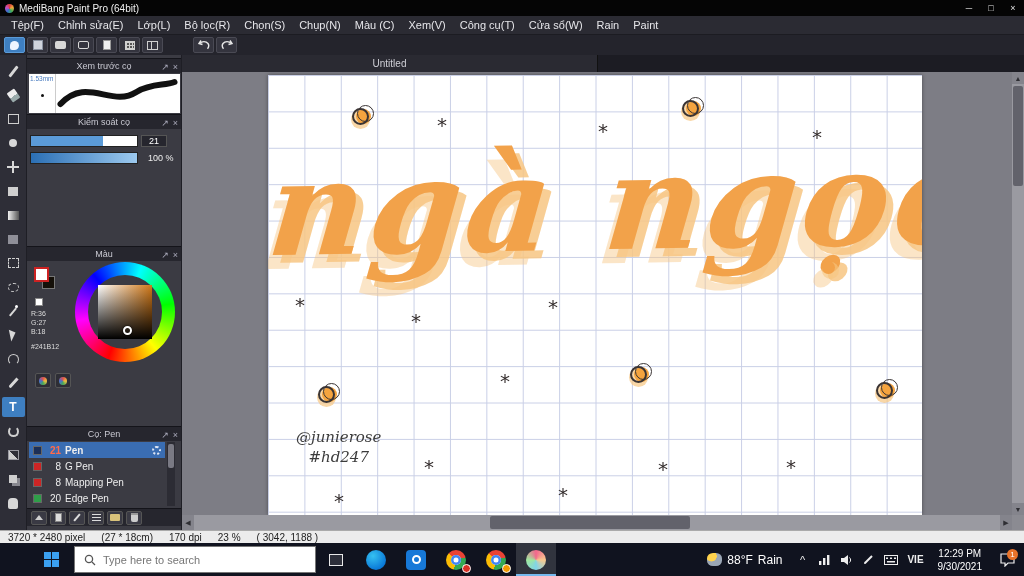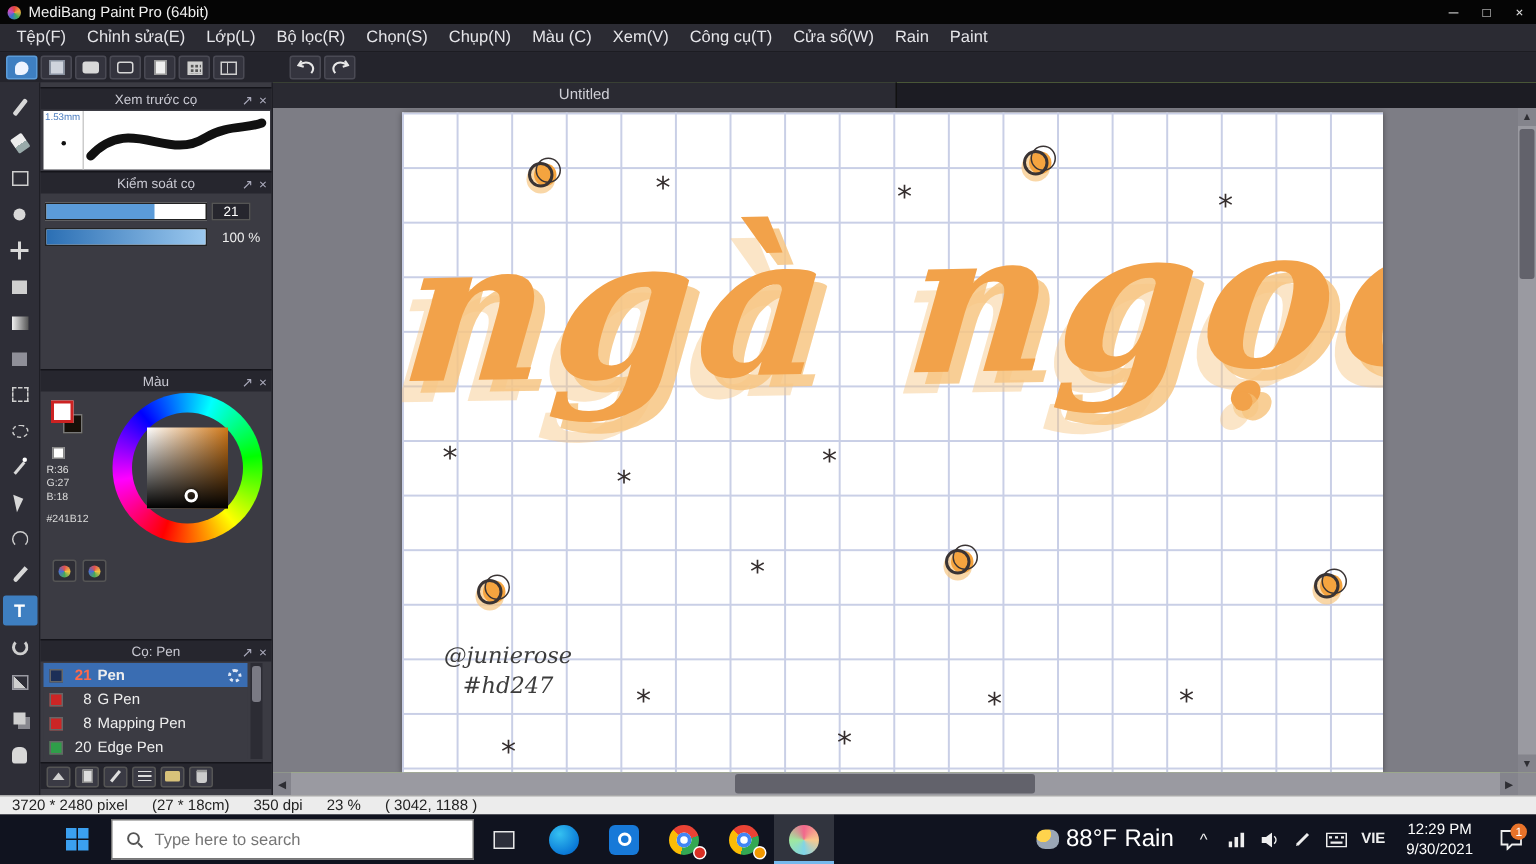--- a/index.html
+++ b/index.html
@@ -161,21 +161,21 @@
   .appicon.active{background:rgba(255,255,255,0.14);box-shadow:inset 0 -2px 0 #76b9ed;}
   .edge-ic{width:20px;height:20px;border-radius:50%;background:radial-gradient(circle at 35% 30%,#35c1f1,#0b7bd8 70%,#0a5fb4);}
   .cam-ic{width:20px;height:20px;border-radius:4px;background:#1779d8;display:flex;align-items:center;justify-content:center;}
   .cam-ic i{width:9px;height:9px;border:2px solid #fff;border-radius:50%;display:block;}
   .chrome-ic{width:20px;height:20px;border-radius:50%;background:conic-gradient(from -45deg,#ea4335 0 33%,#34a853 0 66%,#fbbc05 0 100%);position:relative;}
   .chrome-ic::after{content:"";position:absolute;left:5px;top:5px;width:10px;height:10px;border-radius:50%;background:#fff;box-shadow:inset 0 0 0 2.5px #4285f4;}
   .badge{position:absolute;right:5px;bottom:3px;width:9px;height:9px;border-radius:50%;border:1px solid #fff;}
   .badge.red{background:#d93025;} .badge.orange{background:#f29900;}
   .mb-ic{width:20px;height:20px;border-radius:50%;background:conic-gradient(#f2668c,#f8c98e,#7fd4e8,#9fe89f,#f2668c);}
   .tray{margin-left:auto;display:flex;align-items:center;height:100%;}
-  .weather{display:flex;align-items:center;gap:5px;font-size:16px;padding:0 9px;white-space:nowrap;}
+  .weather{display:flex;align-items:center;gap:5px;font-size:12px;padding:0 9px;white-space:nowrap;}
   .wx-ic{width:15px;height:13px;border-radius:40%;background:radial-gradient(circle at 30% 25%,#ffd34d 35%,#9aa6b5 38%);display:block;}
   .tray-ic{width:22px;height:33px;display:flex;align-items:center;justify-content:center;font-size:11px;color:#eee;flex:0 0 auto;}
   .lang{width:28px;font-size:10px;font-weight:bold;}
   .clock{font-size:10px;line-height:1.3;text-align:center;padding:0 8px;white-space:nowrap;}
   .notif{width:34px;position:relative;}
   .notif svg{display:block;}
   .notif-badge{position:absolute;right:6px;top:6px;min-width:11px;height:11px;border-radius:6px;background:#e8732a;color:#fff;font-size:8px;display:flex;align-items:center;justify-content:center;padding:0 2px;}
 </style>
 </head>
 <body>
@@ -487,21 +487,21 @@
       <div class="sarrow sa-left">◀</div>
       <div class="hthumb"></div>
       <div class="sarrow sa-right">▶</div>
     </div>
     <div class="scorner"></div>
   </div>
 
   <div class="statusbar">
     <span>3720 * 2480 pixel</span>
     <span>(27 * 18cm)</span>
-    <span>350 dpi</span>
+    <span>170 dpi</span>
     <span>23 %</span>
     <span>( 3042, 1188 )</span>
   </div>
 
   <div class="taskbar">
     <div class="tb-btn start">
       <span class="winlogo">
           <i></i>
           <i></i>
           <i></i>

